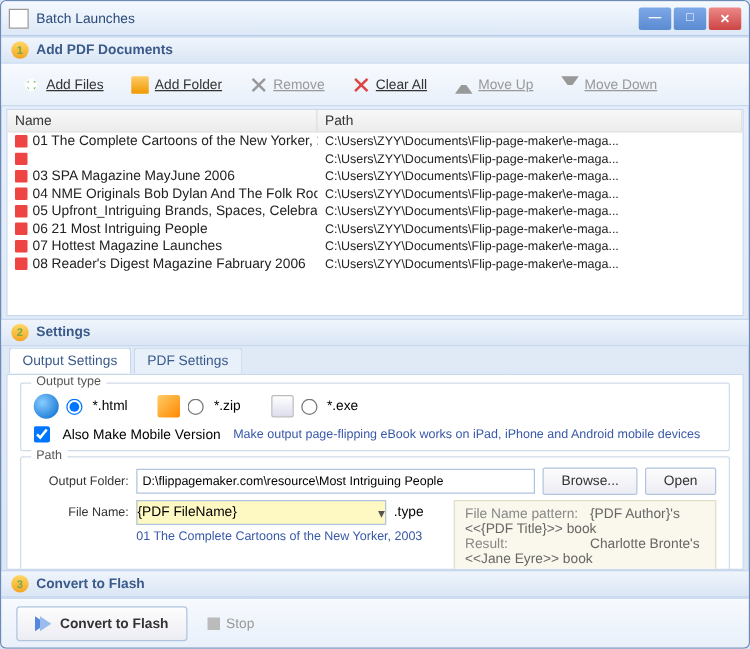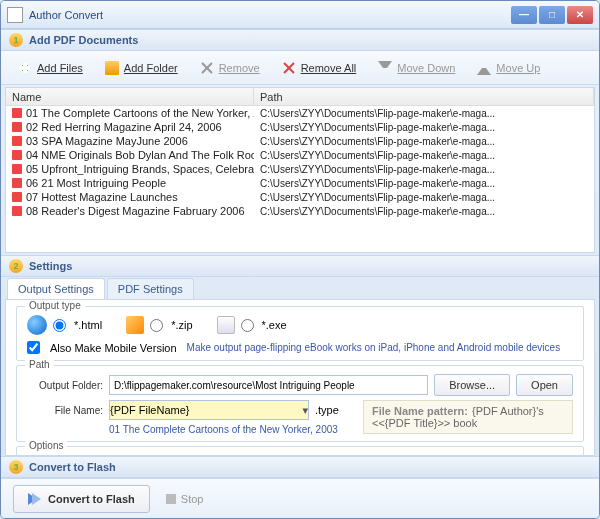--- a/index.html
+++ b/index.html
@@ -57,39 +57,39 @@
 .radio-item .exe { width: 18px; height: 18px; background: linear-gradient(#fff, #dde); border: 1px solid #bbb; border-radius: 2px; }
 input[type=radio] { margin-right: 2px; }
 .mobile-row { display: flex; align-items: center; gap: 10px; margin-top: 6px; }
 .mobile-row .hint { color: #3858a8; font-size: 10px; }
 .form-row { display: flex; align-items: center; gap: 6px; margin-bottom: 4px; }
 .form-row label { width: 76px; text-align: right; color: #333; font-size: 10px; }
 .form-row input[type=text] { height: 20px; border: 1px solid #b0c4de; padding: 0 4px; font-size: 10px; }
 .btn { height: 22px; padding: 0 14px; border: 1px solid #b0c4de; background: linear-gradient(#fdfdfd,#ececf4); border-radius: 2px; cursor: pointer; color: #333; display: inline-flex; align-items: center; gap: 5px; }
 .example { color: #3858a8; font-size: 10px; margin-left: 82px; }
 .pattern-box { border: 1px solid #e0ddc8; background: #faf8ec; padding: 4px 8px; font-size: 10px; color: #666; }
-.pattern-box .k { color: #888; display: inline-block; width: 100px; font-weight: bold; }
+.pattern-box .k { color: #888; display: inline-block; width: 100px; }
 .combo { height: 20px; border: 1px solid #b0c4de; padding: 0 0; font-size: 10px; background: #fef9c3; display: flex; align-items: center; justify-content: space-between; }
 .combo .arrow { color: #555; }
 .convert-bar { height: 40px; background: linear-gradient(#f7fafe,#e8f0fa); border-top: 1px solid #c8d8ed; display: flex; align-items: center; padding: 0 12px; gap: 16px; }
 .convert-btn { height: 28px; padding: 0 14px; border: 1px solid #b0c4de; background: linear-gradient(#fdfdfd,#ececf4); border-radius: 3px; display: flex; align-items: center; gap: 7px; font-weight: bold; color: #333; cursor: pointer; }
 .play-ic { width: 0; height: 0; border-top: 6px solid transparent; border-bottom: 6px solid transparent; border-left: 9px solid #58d; }
 .play-ic2 { width: 0; height: 0; border-top: 6px solid transparent; border-bottom: 6px solid transparent; border-left: 9px solid #9be; margin-left: -5px; }
 .stop-btn { color: #999; display: flex; align-items: center; gap: 5px; }
 .stop-ic { width: 10px; height: 10px; background: #bbb; }
 .advbtn .gear { width: 12px; height: 12px; border-radius: 50%; background: radial-gradient(#d44 40%, #fcc 41%); }
 </style>
 </head>
 <body>
 
 <div class="window">
 
   <div class="titlebar">
     <div class="icon"></div>
-    <div class="title">Author Convert</div>
+    <div class="title">Batch Launches</div>
     <div class="winbtns">
       <div class="winbtn min">—</div>
       <div class="winbtn max">□</div>
       <div class="winbtn close">✕</div>
     </div>
   </div>
 
   <div class="section-hdr">
     <div class="num">1</div>
     <span>Add PDF Documents</span>
@@ -103,49 +103,48 @@
     <div class="tbtn">
         <div class="ic ic-folder"></div>
         <span>Add Folder</span>
       </div>
     <div class="tbtn disabled">
         <div class="ic ic-x"></div>
         <span>Remove</span>
       </div>
     <div class="tbtn">
         <div class="ic ic-clear"></div>
-        <span>Remove All</span>
+        <span>Clear All</span>
+      </div>
+    <div class="tbtn disabled">
+        <div class="ic ic-up"></div>
+        <span>Move Up</span>
       </div>
     <div class="tbtn disabled">
         <div class="ic ic-down"></div>
         <span>Move Down</span>
-      </div>
-    <div class="tbtn disabled">
-        <div class="ic ic-up"></div>
-        <span>Move Up</span>
       </div>
   </div>
 
   <div class="list-area">
     <div class="list-hdr">
       <div class="col-name">Name</div>
       <div class="col-path">Path</div>
     </div>
     <div class="list-rows" id="list-rows">
         <div class="row">
           <div class="cell col-name">
             <div class="pdf-ic"></div>
             <span>01 The Complete Cartoons of the New Yorker, 2003</span>
           </div>
           <div class="cell col-path">C:\Users\ZYY\Documents\Flip-page-maker\e-maga...</div>
         </div>
         <div class="row">
           <div class="cell col-name">
             <div class="pdf-ic"></div>
-            <span>02 Red Herring Magazine April 24, 2006</span>
           </div>
           <div class="cell col-path">C:\Users\ZYY\Documents\Flip-page-maker\e-maga...</div>
         </div>
         <div class="row">
           <div class="cell col-name">
             <div class="pdf-ic"></div>
             <span>03 SPA Magazine MayJune 2006</span>
           </div>
           <div class="cell col-path">C:\Users\ZYY\Documents\Flip-page-maker\e-maga...</div>
         </div>
@@ -240,20 +239,21 @@
             <div class="combo" style="width:200px">
                 <span>{PDF FileName}</span>
                 <span class="arrow">▾</span>
               </div>
             <span>.type</span>
           </div>
           <div class="example">01 The Complete Cartoons of the New Yorker, 2003</div>
         </div>
         <div class="pattern-box" style="width:210px">
           <div><span class="k">File Name pattern:</span><span>{PDF Author}'s &lt;&lt;{PDF Title}&gt;&gt; book</span></div>
+          <div><span class="k">Result:</span><span>Charlotte Bronte's &lt;&lt;Jane Eyre&gt;&gt; book</span></div>
         </div>
       </div>
     </div>
 
     <div class="group">
       <div class="group-title">Options</div>
       <div class="form-row">
         <label>HTML Title:</label>
         <div class="combo" style="width:240px">
             <span>My FlipBook</span>

